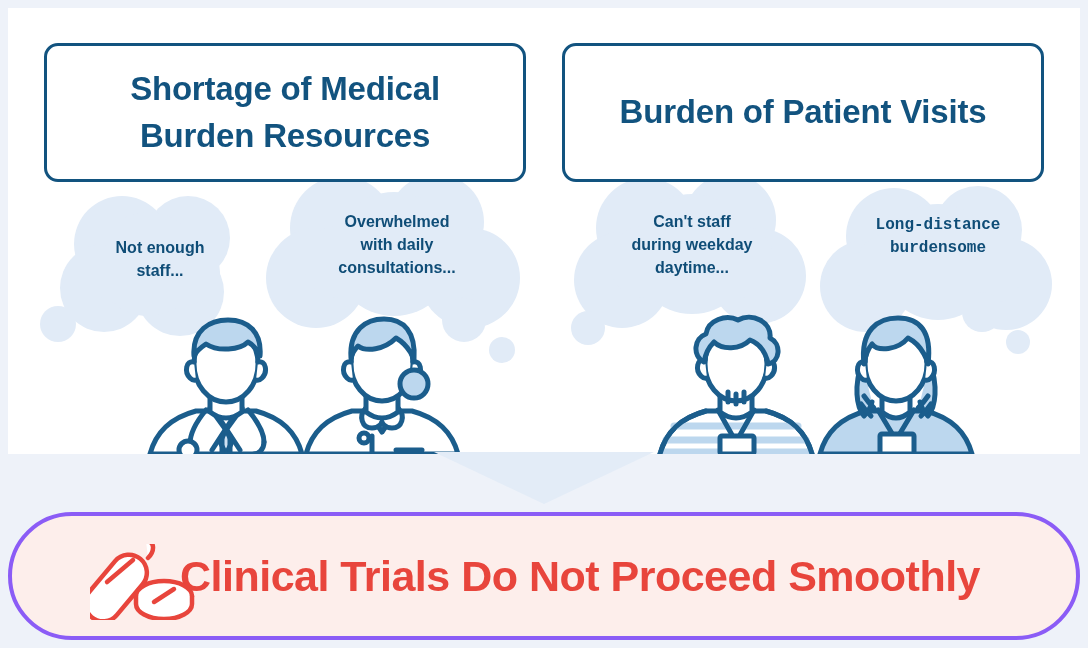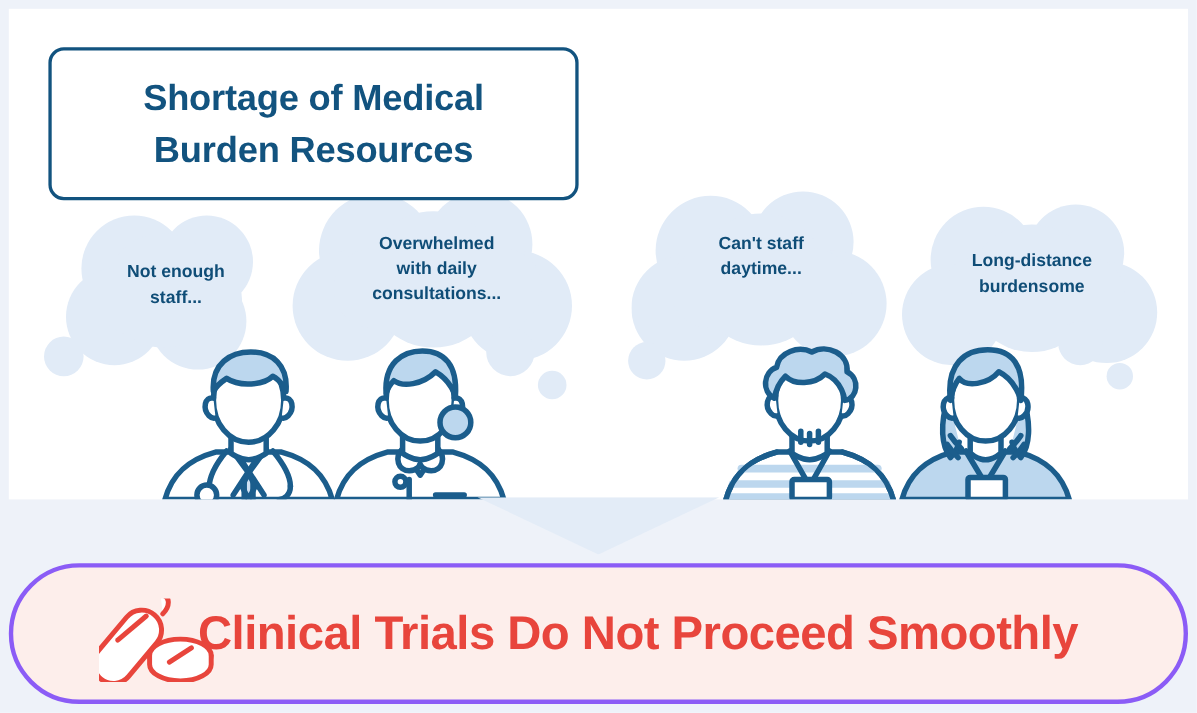--- a/index.html
+++ b/index.html
@@ -198,56 +198,62 @@
           <circle cx="72" cy="56" r="50"></circle>
           <circle cx="156" cy="48" r="46"></circle>
           <circle cx="48" cy="108" r="48"></circle>
           <circle cx="184" cy="104" r="48"></circle>
           <circle cx="118" cy="82" r="60"></circle>
           <rect x="36" y="54" width="164" height="72" rx="34"></rect>
         </g>
       </svg>
       <div class="cloud-text" style="top:38px;">
         <div>Can't staff</div>
+        <div>during weekday</div>
         <div>daytime...</div>
       </div>
     </div>
 
     <div class="bubble-group" style="left:812px; top:176px; width:236px; height:160px;">
       <svg class="cloud" viewBox="0 0 236 160">
         <g fill="#e1ebf7">
           <circle cx="74" cy="52" r="48"></circle>
           <circle cx="158" cy="46" r="44"></circle>
           <circle cx="46" cy="102" r="46"></circle>
           <circle cx="186" cy="100" r="46"></circle>
           <circle cx="118" cy="78" r="58"></circle>
           <rect x="36" y="50" width="166" height="70" rx="32"></rect>
         </g>
       </svg>
-      <div class="cloud-text" style="top:42px;">
+      <div class="cloud-text" style="top:30px;font-family:Liberation Mono, monospace;">
         <div>Long-distance</div>
         <div>burdensome</div>
       </div>
     </div>
 
     <svg style="position:absolute; left:940px; top:280px; width:110px; height:80px; z-index:3;" viewBox="0 0 110 80">
       <circle cx="34" cy="24" r="20" fill="#e1ebf7"></circle>
       <circle cx="70" cy="54" r="12" fill="#e1ebf7"></circle>
     </svg>
     <svg style="position:absolute; left:556px; top:290px; width:80px; height:60px; z-index:3;" viewBox="0 0 80 60">
       <circle cx="24" cy="30" r="17" fill="#e1ebf7"></circle>
     </svg>
 
     <div class="header-box" id="header-box-0">
       <div class="header-title">
         <span>Shortage of Medical</span><br>
         <span>Burden Resources</span>
       </div>
     </div>
 
+    <div class="header-box" id="header-box-1">
+      <div class="header-title">
+        <span>Burden of Patient Visits</span>
+      </div>
+    </div>
 
     <svg class="person" style="left:136px; top:302px; width:164px; height:144px;" viewBox="0 0 164 144">
       <g fill="none" stroke="#1b5d8c" stroke-width="5" stroke-linecap="round" stroke-linejoin="round">
 
         <path d="M52 101 C26 108 12 122 6 144 L158 144 C152 122 138 108 112 101 Z" fill="#ffffff"></path>
 
         <path d="M66 98 L82 120 L98 98" fill="#ffffff"></path>
         <path d="M70 100 L96 140"></path>
         <path d="M94 100 L68 140"></path>
 

